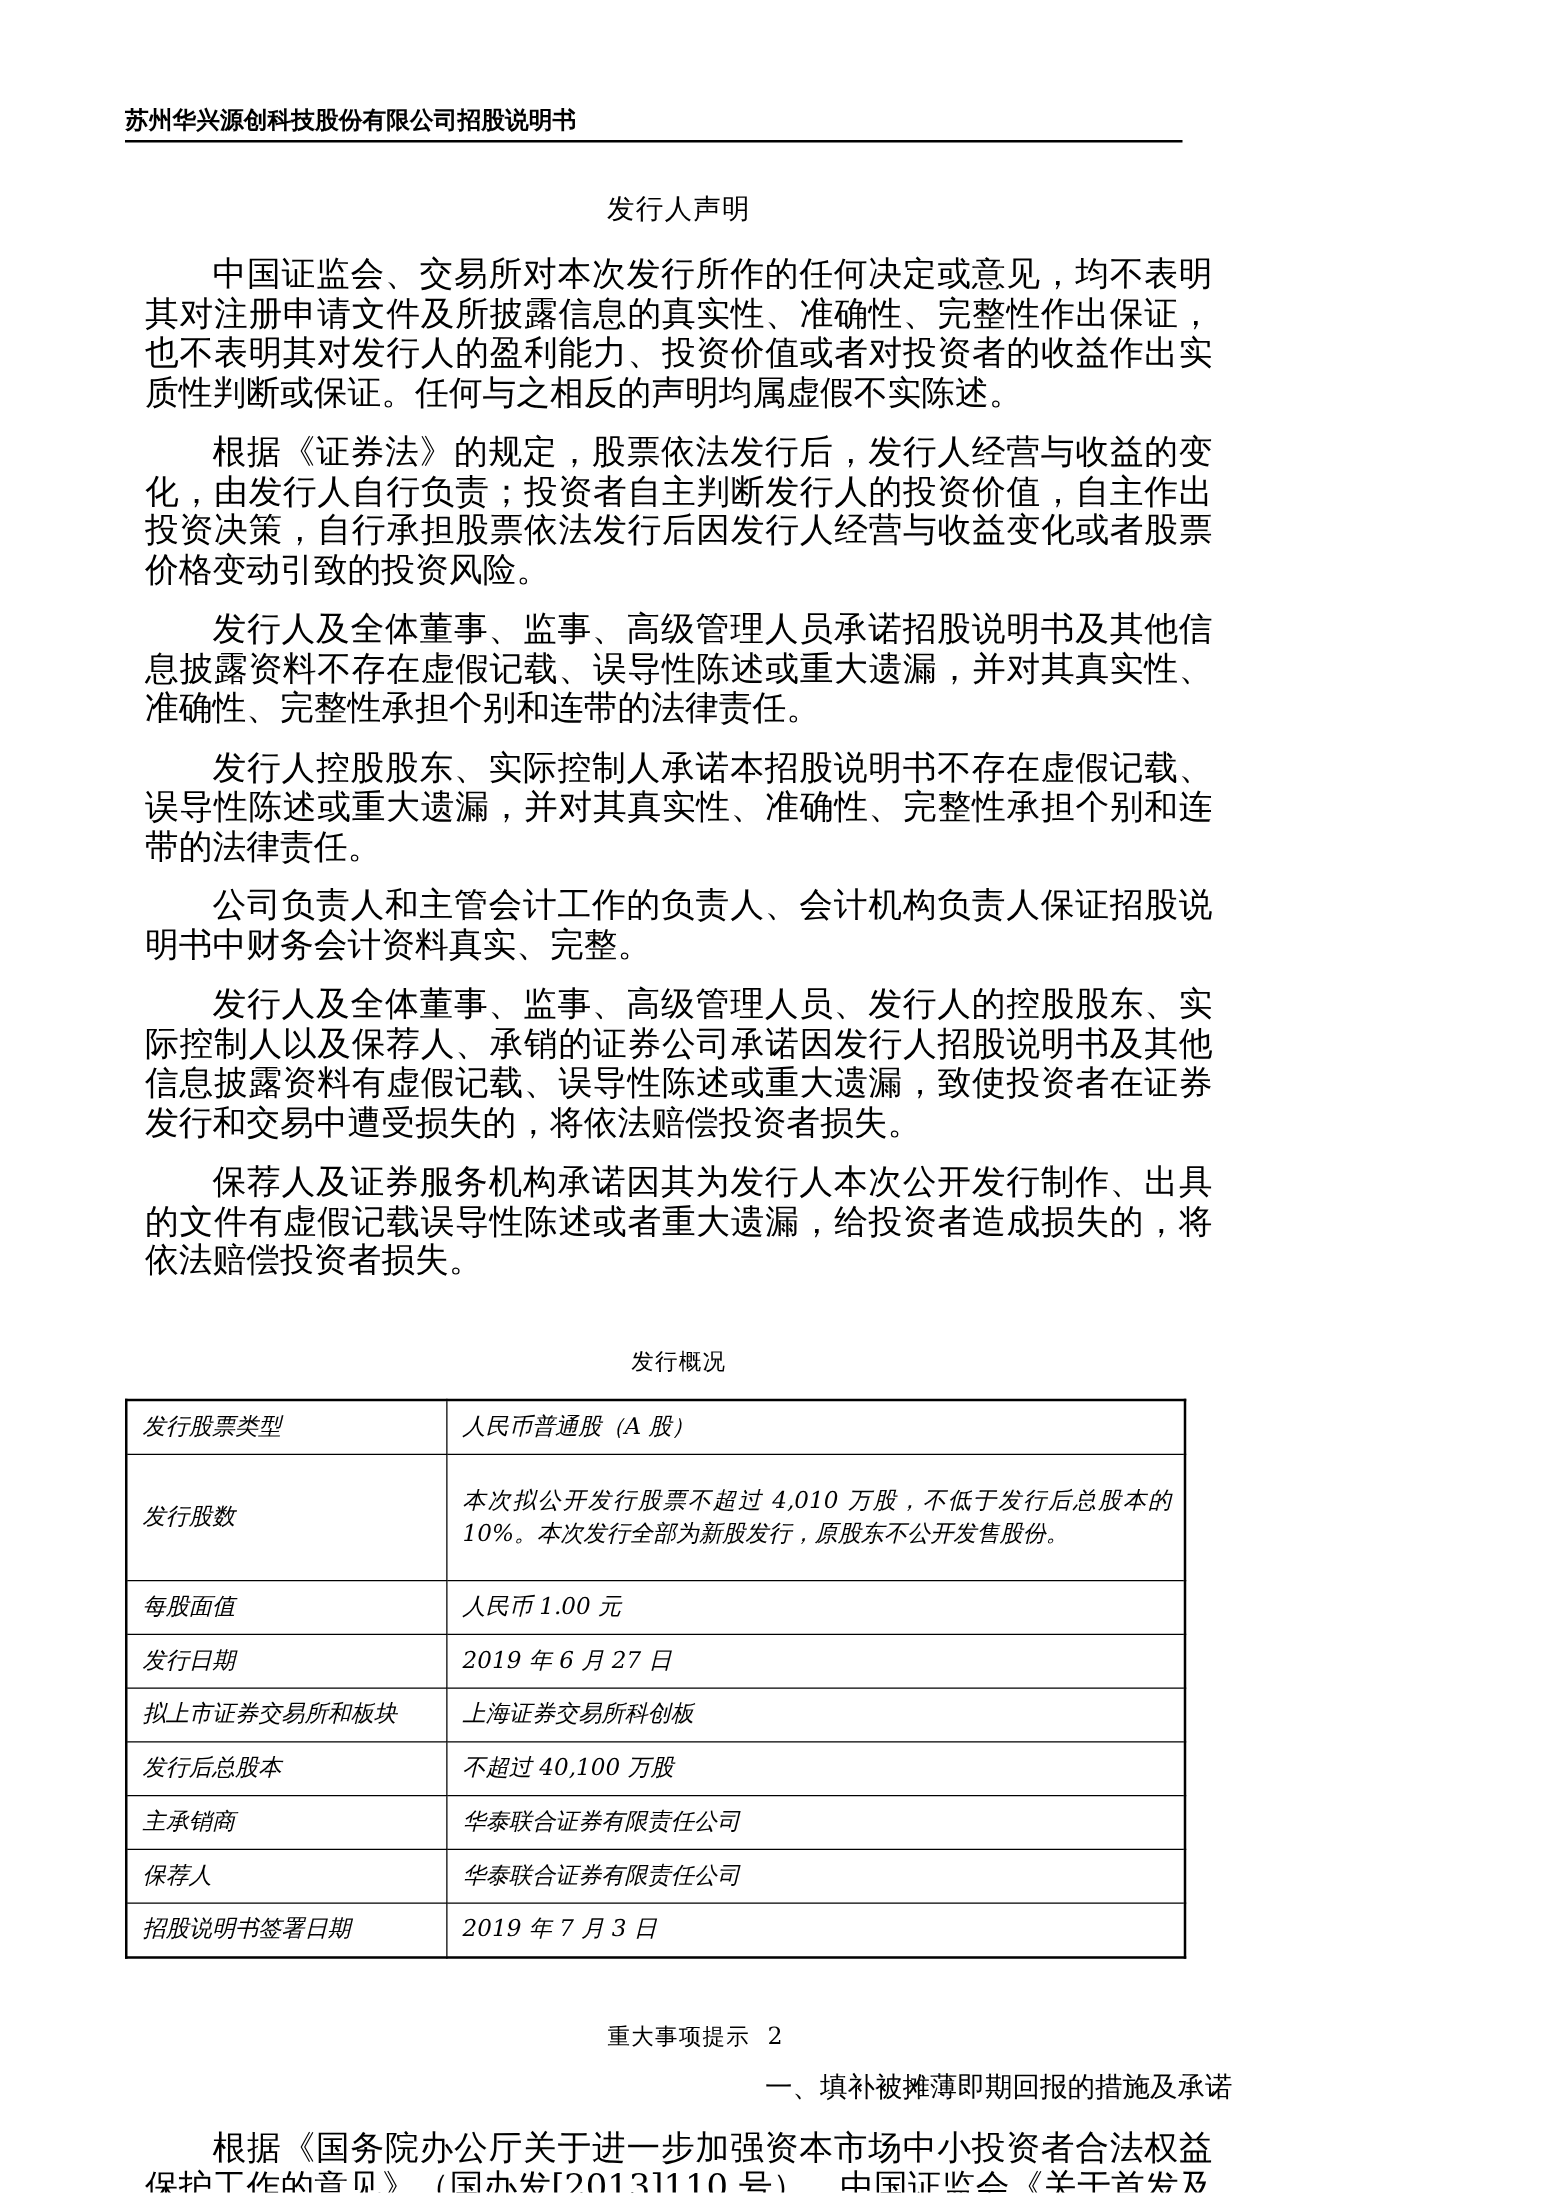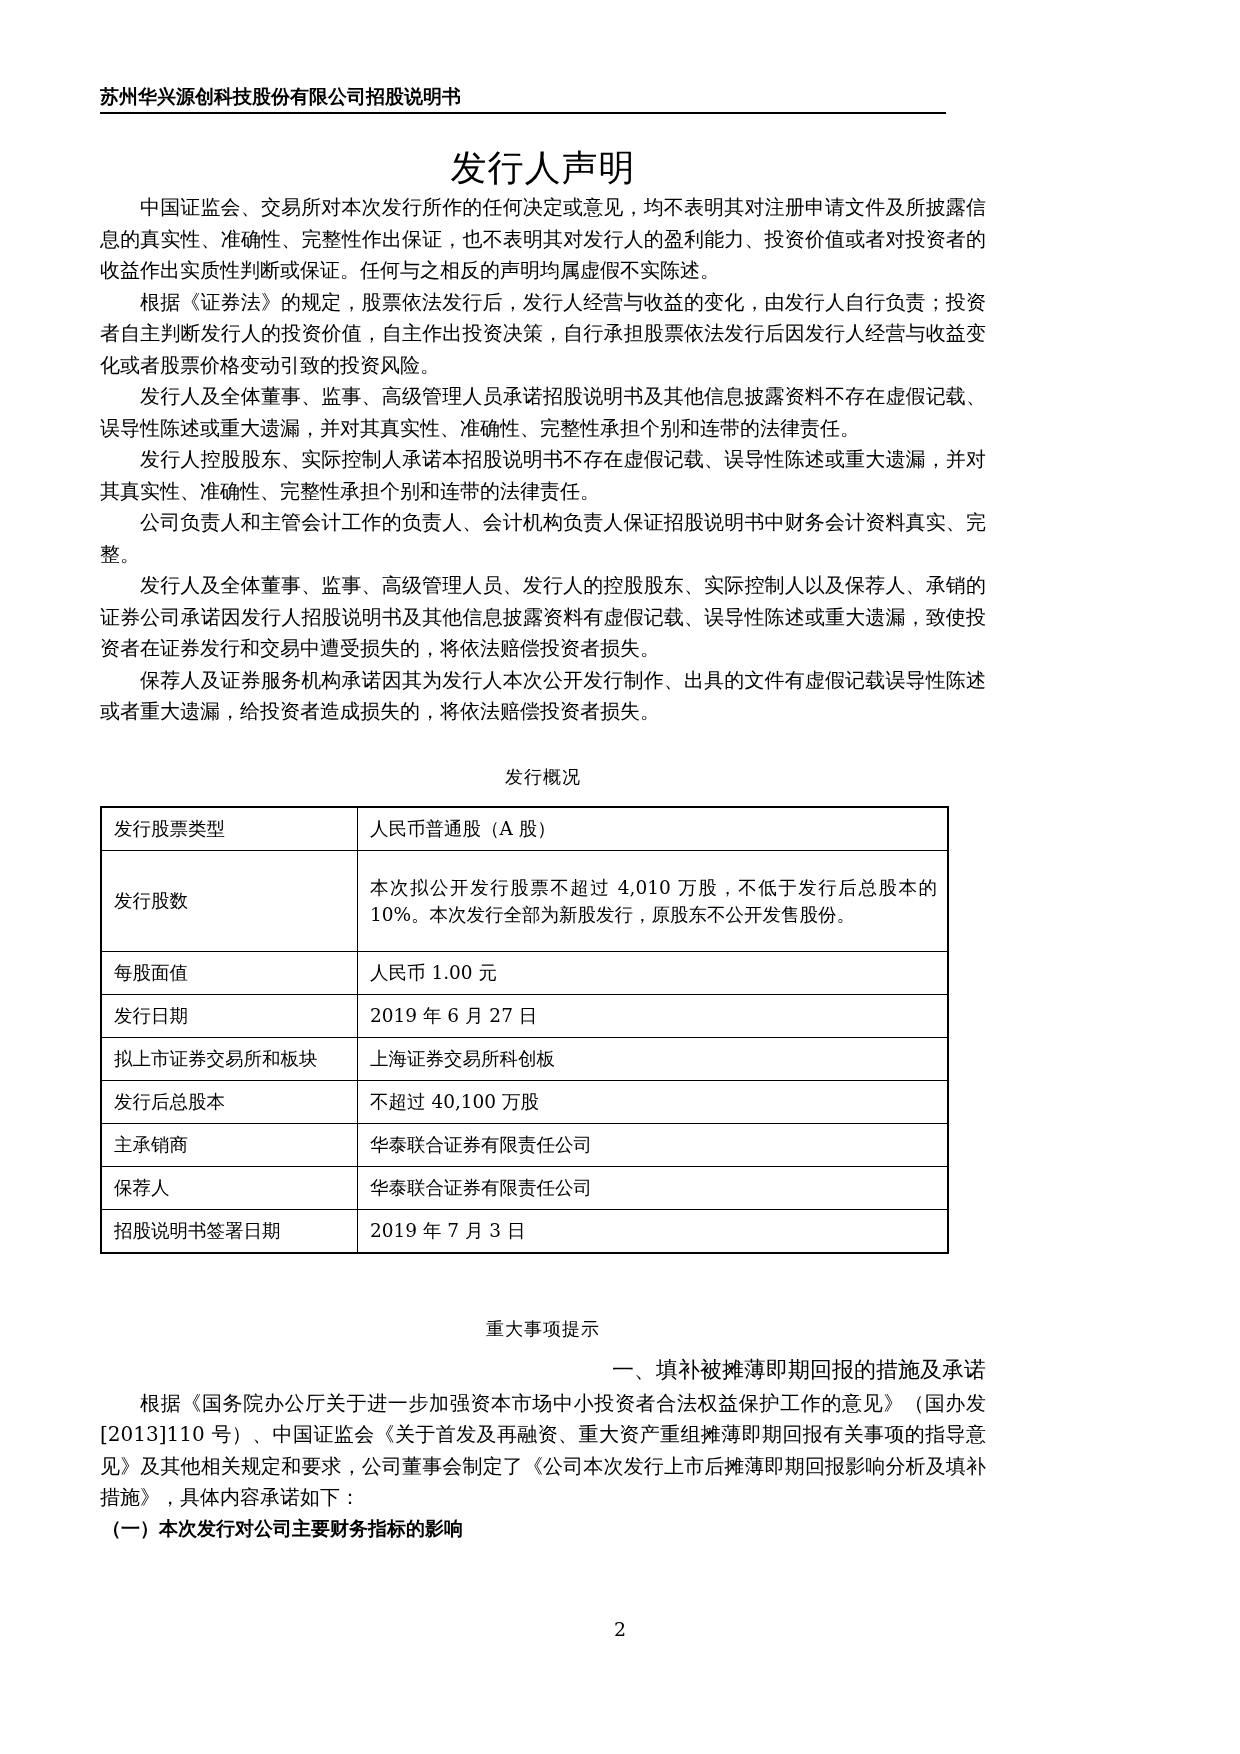--- a/index.html
+++ b/index.html
@@ -46,21 +46,21 @@
   
   .content {
     position: absolute;
     left: 100px;
     top: 140px;
     width: 886px;
   }
 
   h1.doc-title {
     font-family: "DejaVu Serif", "Liberation Serif", serif;
-    font-size: 36px;
+    font-size: 22px;
     font-weight: normal;
     line-height: 40px;
     text-align: center;
     margin: 8px 0 4px 0;
     letter-spacing: 1px;
   }
 
   h2.sec-title {
     font-family: "DejaVu Serif", "Liberation Serif", serif;
     font-size: 18px;
@@ -74,23 +74,23 @@
   h3.subsec-title {
     font-family: "DejaVu Serif", "Liberation Serif", serif;
     font-size: 22px;
     font-weight: normal;
     line-height: 32px;
     text-align: right;
     margin: 0 0 2px 0;
   }
 
   p.body {
-    font-size: 20px;
+    font-size: 27px;
     line-height: 31.5px;
-    margin: 0;
+    margin: 16px;
     text-align: justify;
     text-justify: inter-ideograph;
     text-indent: 2em;
     letter-spacing: 0px;
   }
 
   p.heitiLine {
     font-family: Liberation Mono, monospace;
     font-weight: bold;
     font-size: 19px;
@@ -98,23 +98,24 @@
     margin: 0;
     text-indent: 0;
     padding-left: 2px;
   }
 
   
   .tbl-wrap { margin-top: 10px; }
   table.overview {
     border-collapse: collapse;
     width: 800px;
-    margin: 0 0 16px 0;
+    margin: 0 0 4px 0;
     table-layout: fixed;
     border: 2px solid #000;
+    font-style: italic;
   }
   table.overview td {
     border: 1px solid #000;
     font-size: 18.5px;
     line-height: 28px;
     padding: 7px 10px 7px 12px;
     vertical-align: middle;
     font-family: "DejaVu Serif", "Liberation Serif", serif;
   }
   table.overview td.k { width: 233px; }

